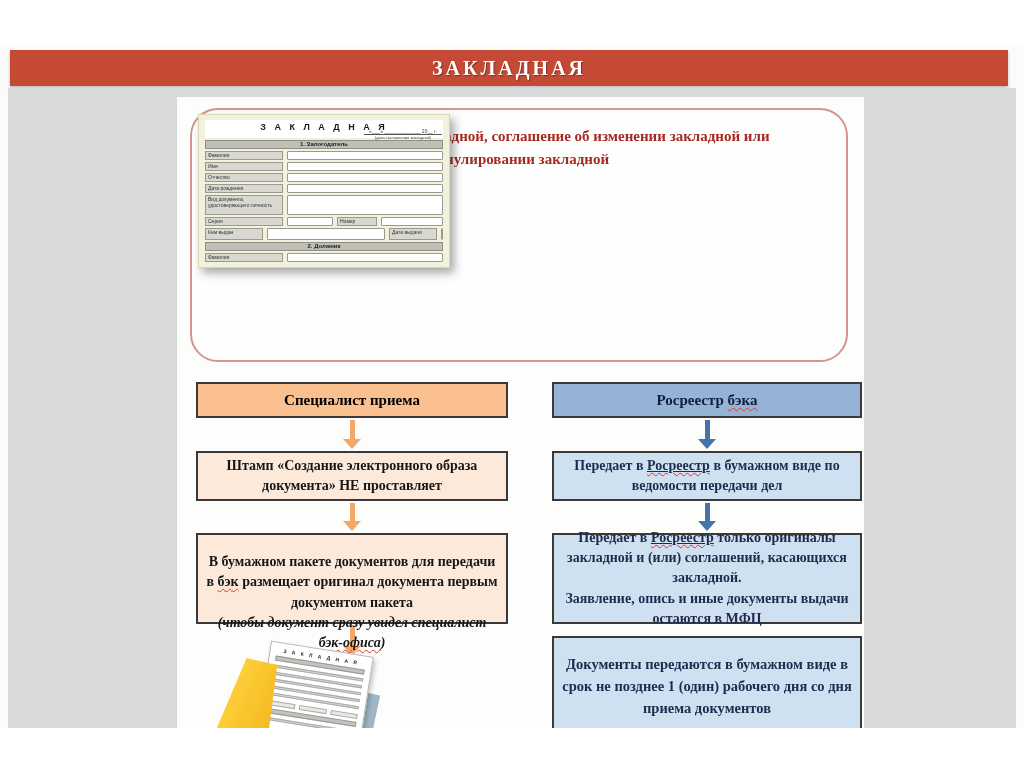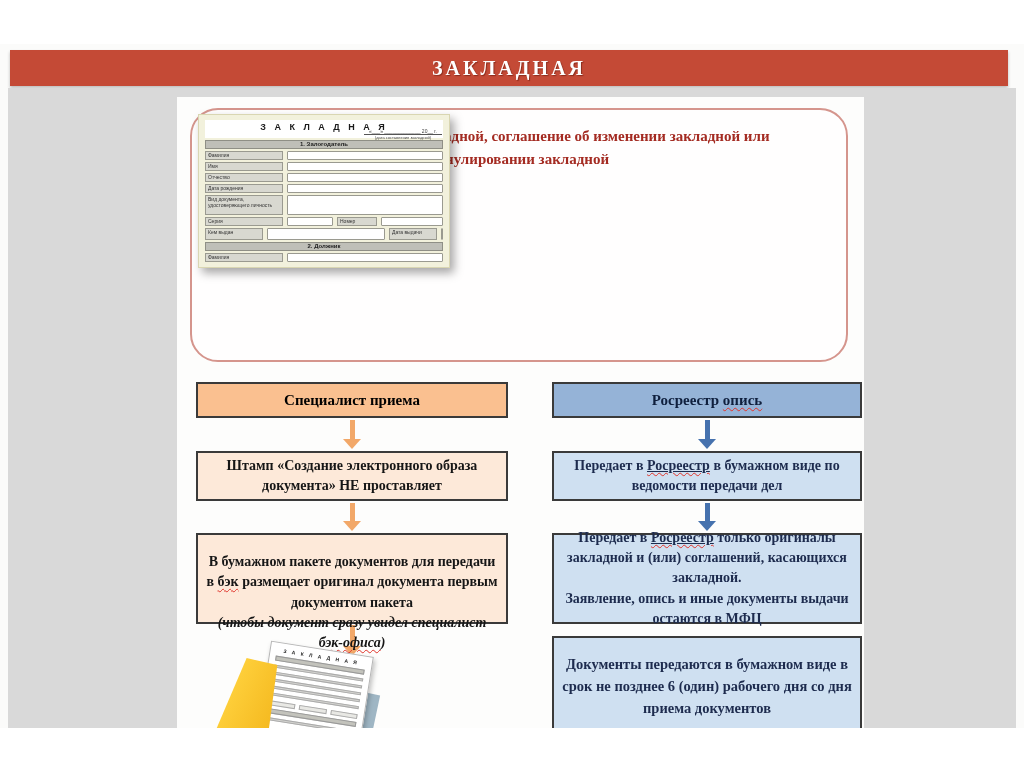--- a/index.html
+++ b/index.html
@@ -181,21 +181,21 @@
       <div class="ffield h12"></div>
     </div>
     <div class="form-section">2.  Должник</div>
     <div class="frow">
       <div class="flabel h9">Фамилия</div>
       <div class="ffield h9"></div>
     </div>
   </div>
 
   <div class="hdr hdr-left">Специалист  приема</div>
-  <div class="hdr hdr-right"><span>Росреестр  </span><span class="sq">опись</span></div>
+  <div class="hdr hdr-right"><span>Росреестр  </span><span class="sq">бэка</span></div>
 
   <div class="arrowv orange la1">
       <div class="stem"></div>
       <div class="head"></div>
     </div>
   <div class="arrowv orange la2">
       <div class="stem"></div>
       <div class="head"></div>
     </div>
   <div class="arrowv orange la3">
@@ -221,21 +221,21 @@
   <div class="fbox box-blue rbox1">
     <div><span>Передает в </span><span class="ul"><span class="sq">Росреестр</span></span><span> в  бумажном виде по ведомости передачи дел</span></div>
   </div>
 
   <div class="fbox box-blue rbox2">
     <div><span>Передает в </span><span class="ul"><span class="sq">Росреестр</span></span><span>  только оригиналы закладной и (или) соглашений, касающихся закладной.</span></div>
     <div>Заявление, опись и иные документы выдачи остаются в МФЦ</div>
   </div>
 
   <div class="fbox box-blue rbox3">
-    <div>Документы передаются в бумажном виде в срок не позднее 6 (один) рабочего дня со дня приема документов</div>
+    <div>Документы передаются в бумажном виде в срок не позднее 1 (один) рабочего дня со дня приема документов</div>
   </div>
 
   <div class="folder">
     <div class="sheet-blue"></div>
     <div class="doc">
       <div class="doc-title">З А К Л А Д Н А Я</div>
       <div class="doc-bar"></div>
       <div class="doc-line"></div>
       <div class="doc-line"></div>
       <div class="doc-line"></div>

